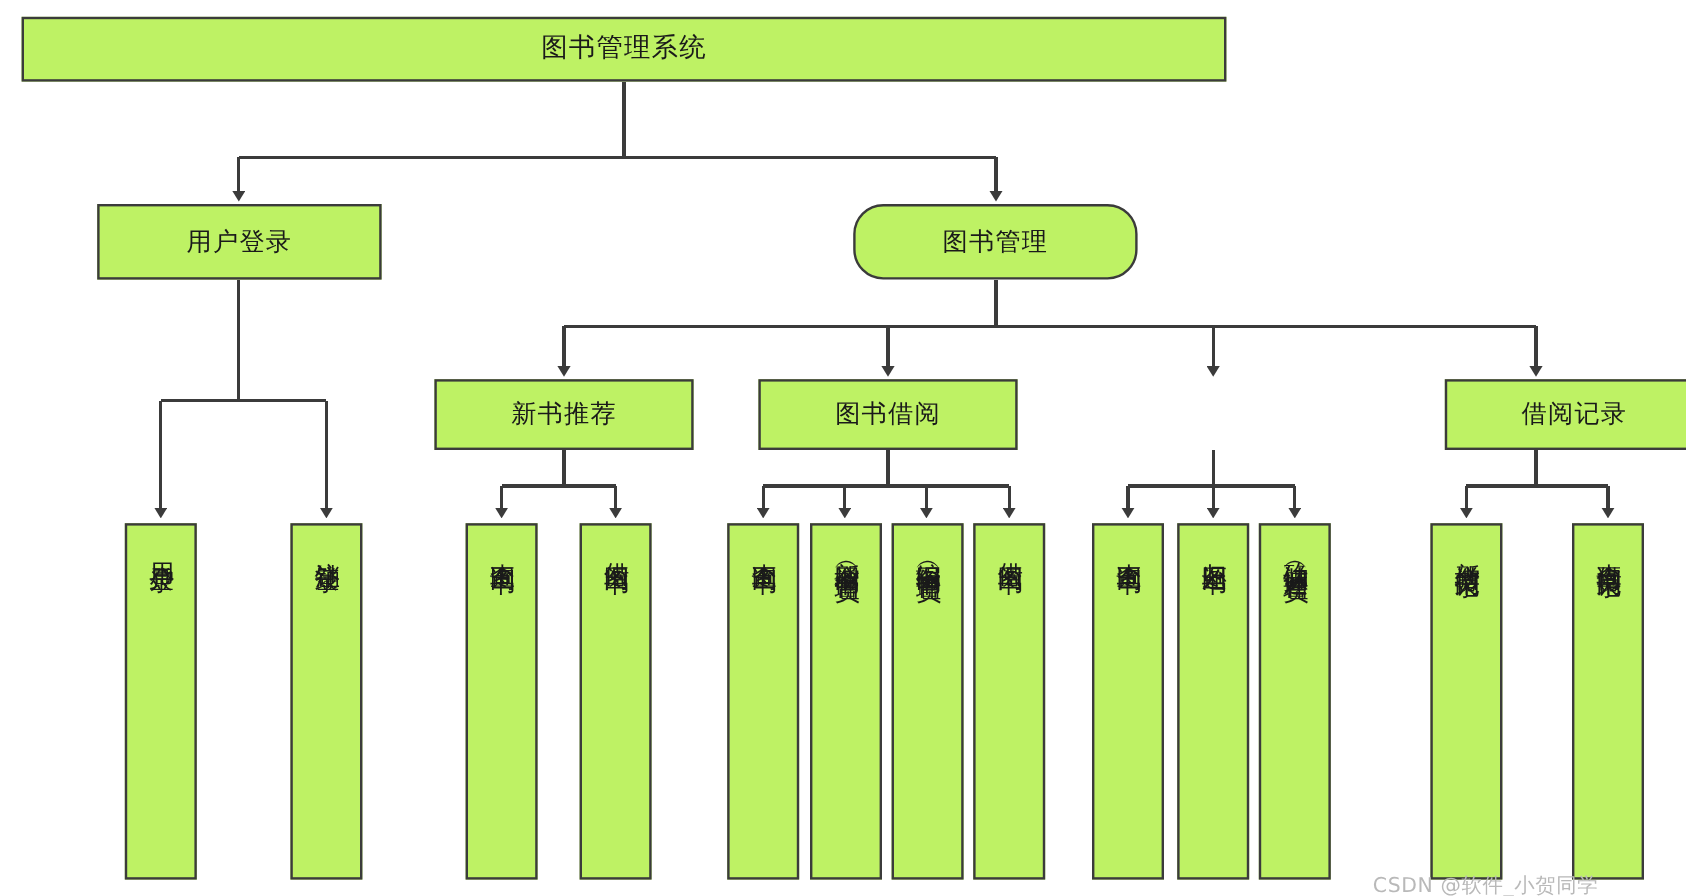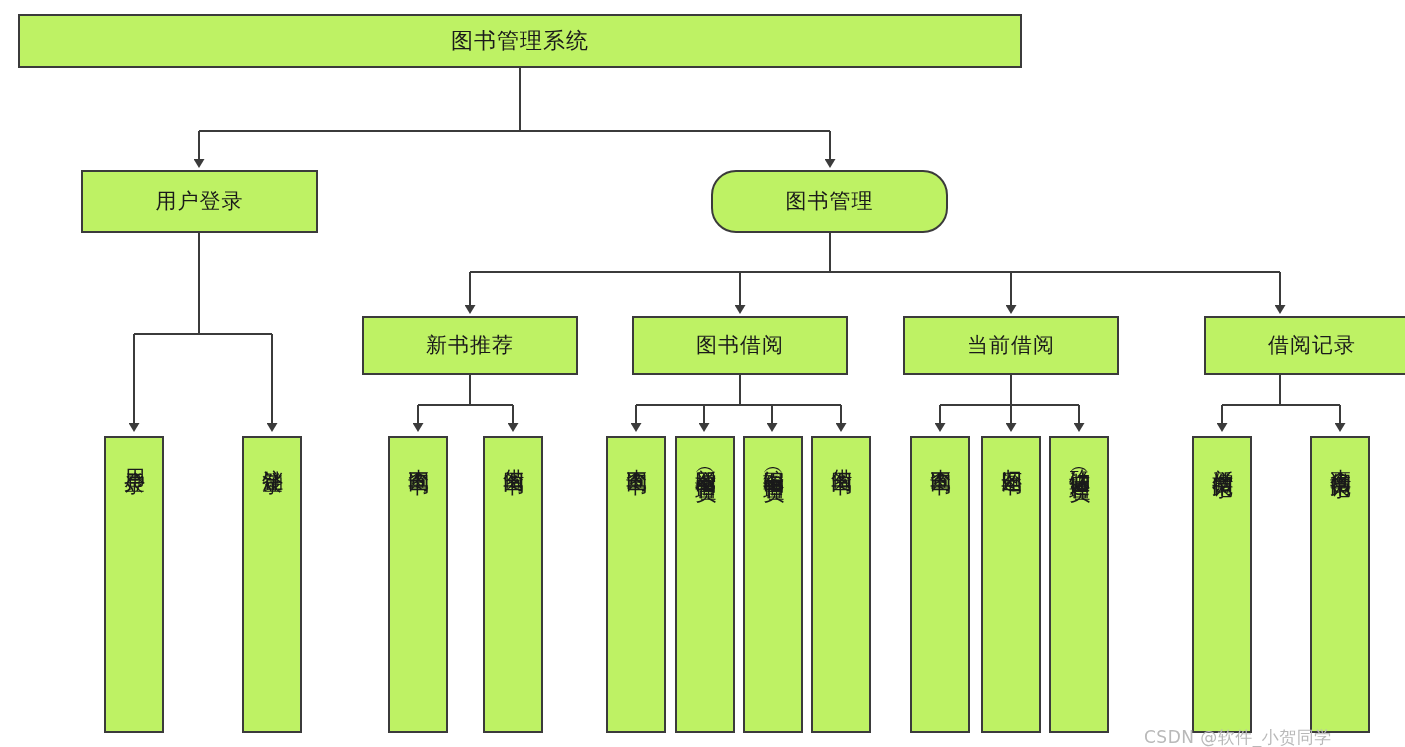--- a/index.html
+++ b/index.html
@@ -133,23 +133,20 @@
   </div>
 
   <div class="node horiz" style="left:362px; top:316px; width:216px; height:59px;">
     <span class="label">新书推荐</span>
   </div>
 
   <div class="node horiz" style="left:632px; top:316px; width:216px; height:59px;">
     <span class="label">图书借阅</span>
   </div>
 
-  <div class="node horiz" style="left:903px; top:316px; width:216px; height:59px;">
-    <span class="label">当前借阅</span>
-  </div>
 
   <div class="node horiz" style="left:1172px; top:316px; width:216px; height:59px;margin-left:32px;">
     <span class="label">借阅记录</span>
   </div>
 
   <div class="node vert" style="left:104px; top:436px; width:60px; height:297px;">
     <span class="label">用户登录</span>
   </div>
 
   <div class="node vert" style="left:242px; top:436px; width:60px; height:297px;">

